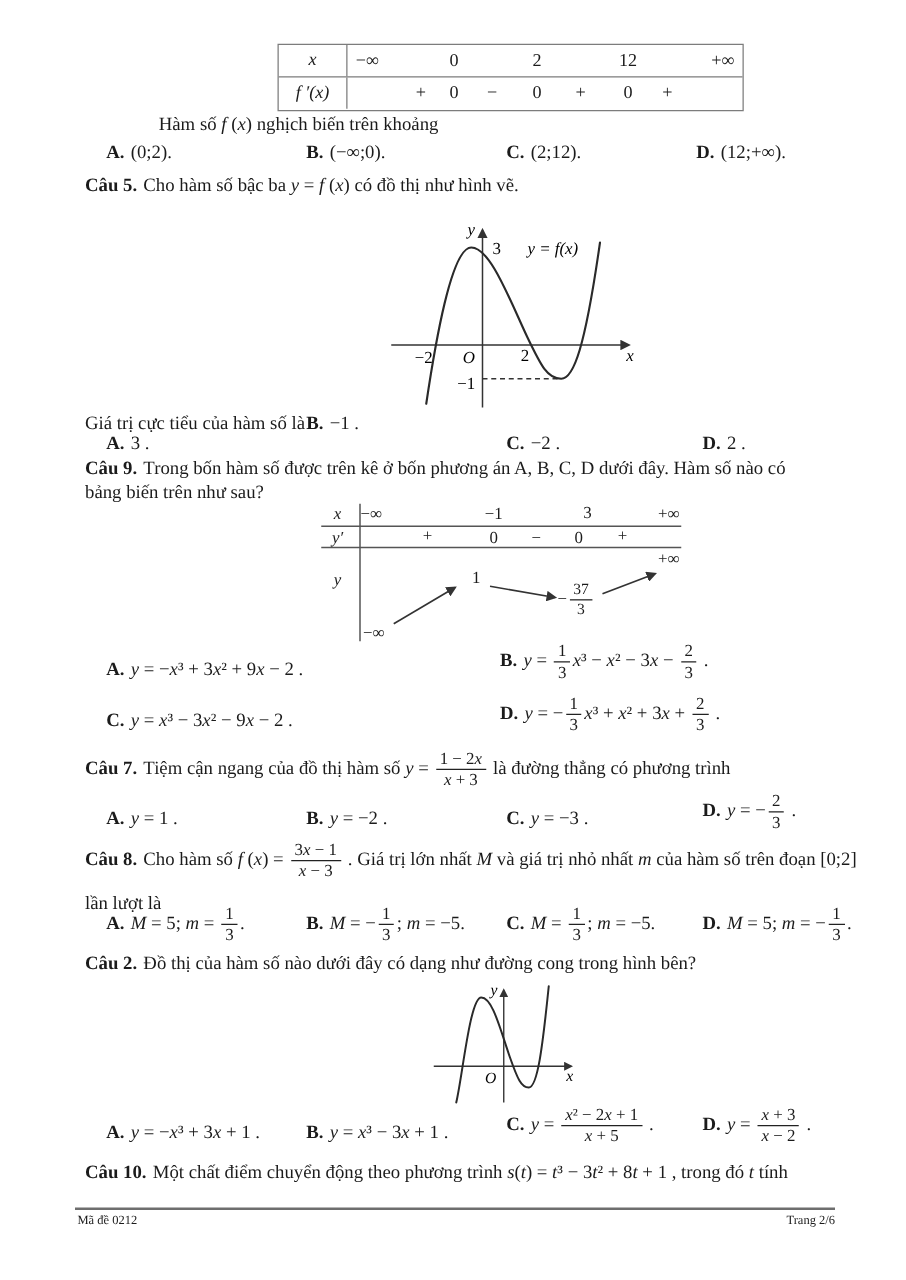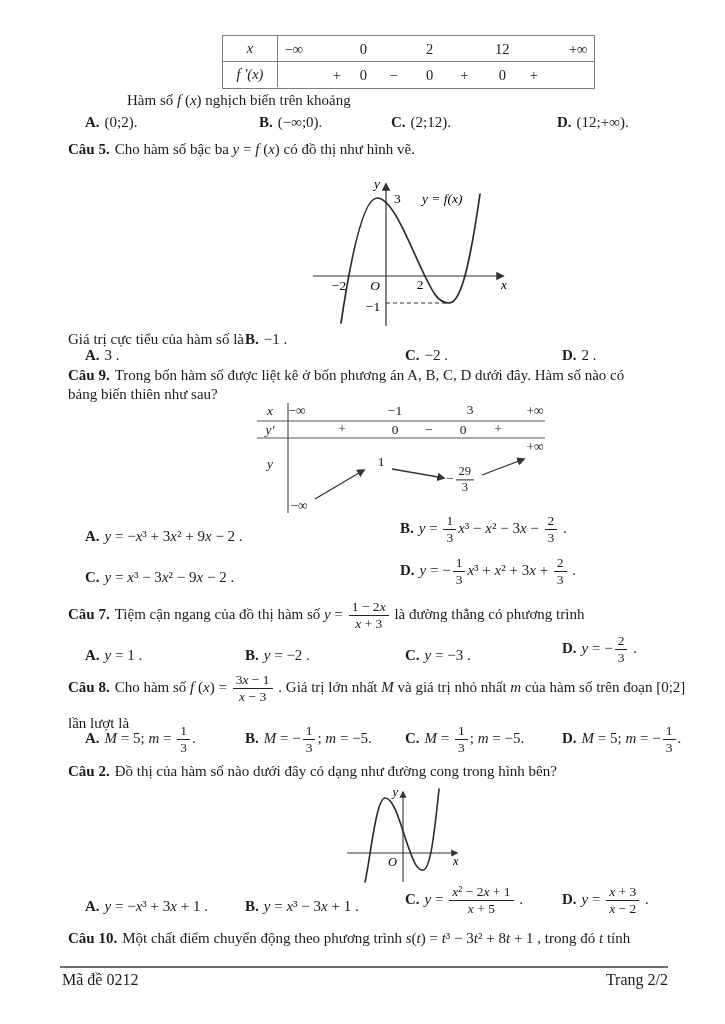--- a/index.html
+++ b/index.html
@@ -26,21 +26,21 @@
   .st-label{width:54px;border-right:1.4px solid #7c7c7c;display:flex;align-items:center;justify-content:center;font-style:italic;}
   .st-cells{position:relative;flex:1;}
   .stv{position:absolute;top:50%;transform:translate(-50%,-50%);}
   
   .bbt{left:255px;top:401px;width:292px;height:114px;font-size:13.5px;}
   .bbt .cell{position:absolute;transform:translate(-50%,-50%);white-space:nowrap;}
   .bbt .it{font-style:italic;}
   .bbt svg{position:absolute;left:0;top:0;}
   .bbt .frac{font-size:12.5px;}
   svg text{font-family:"Liberation Serif", serif;}
-  .footer{font-size:16px;text-align:right;}
+  .footer{font-size:10px;text-align:right;}
 </style>
 </head>
 <body>
 
 <div class="abs sign-table">
   <div class="st-row first">
     <div class="st-label">x</div>
     <div class="st-cells">
       <span class="stv" style="left:5%">−∞</span>
       <span class="stv" style="left:27%">0</span>
@@ -58,22 +58,22 @@
       <span class="stv" style="left:48%">0</span>
       <span class="stv" style="left:59%">+</span>
       <span class="stv" style="left:71%">0</span>
       <span class="stv" style="left:81%">+</span>
     </div>
   </div>
 </div>
 
 <div class="abs nw lead" style="left:127px;top:91px">Hàm số <i>f</i> (<i>x</i>) nghịch biến trên khoảng</div>
 <span class="opt" style="left:85px;top:113px"><b>A.</b><span>(0;2).</span></span>
-<span class="opt" style="left:259px;top:113px"><b>B.</b><span>(−∞;0).</span></span>
-<span class="opt" style="left:391px;top:113px"><b>C.</b><span>(2;12).</span></span>
+<span class="opt" style="left:245px;top:113px"><b>B.</b><span>(−∞;0).</span></span>
+<span class="opt" style="left:405px;top:113px"><b>C.</b><span>(2;12).</span></span>
 <span class="opt" style="left:557px;top:113px"><b>D.</b><span>(12;+∞).</span></span>
 
 <div class="abs nw lead" style="left:68px;top:140px"><b class="qlabel">Câu 5.</b><span>Cho hàm số bậc ba <i>y</i> = <i>f</i> (<i>x</i>) có đồ thị như hình vẽ.</span></div>
 
 <svg class="abs" style="left:310px;top:176px" width="200" height="154" viewBox="0 0 200 154">
   <defs>
     <marker id="ah1" viewBox="0 0 10 10" refX="8" refY="5" markerWidth="7" markerHeight="7" orient="auto-start-reverse">
         <path d="M0 0L10 5L0 10z" fill="#333"></path>
       </marker>
   </defs>
@@ -90,22 +90,22 @@
   <text x="191" y="113" font-size="13.5" font-style="italic">x</text>
   <text x="63" y="135" text-anchor="middle" font-size="13.5">−1</text>
 </svg>
 
 <div class="abs nw" style="left:68px;top:331px">Giá trị cực tiểu của hàm số là</div>
 <span class="opt" style="left:85px;top:346px"><b>A.</b><span>3 .</span></span>
 <span class="opt" style="left:245px;top:330px"><b>B.</b><span>−1 .</span></span>
 <span class="opt" style="left:405px;top:346px"><b>C.</b><span>−2 .</span></span>
 <span class="opt" style="left:562px;top:346px"><b>D.</b><span>2 .</span></span>
 
-<div class="abs nw lead" style="left:68px;top:366px"><b class="qlabel">Câu 9.</b><span>Trong bốn hàm số được liệt kê ở bốn phương án A, B, C, D dưới đây. Hàm số nào có</span></div>
-<div class="abs nw lead" style="left:68px;top:385px">bảng biến thiên như sau?</div>
+<div class="abs nw lead" style="left:68px;top:366px"><b class="qlabel">Câu 9.</b><span>Trong bốn hàm số được trên kê ở bốn phương án A, B, C, D dưới đây. Hàm số nào có</span></div>
+<div class="abs nw lead" style="left:68px;top:385px">bảng biến trên như sau?</div>
 
 <div class="abs bbt">
   <svg width="292" height="114" viewBox="0 0 292 114">
     <defs>
       <marker id="ah2" viewBox="0 0 10 10" refX="8" refY="5" markerWidth="6.5" markerHeight="6.5" orient="auto-start-reverse">
           <path d="M0 0L10 5L0 10z" fill="#333"></path>
         </marker>
     </defs>
     <line x1="33" y1="2" x2="33" y2="112" stroke="#555" stroke-width="1.2"></line>
     <line x1="2" y1="20" x2="290" y2="20" stroke="#555" stroke-width="1.2"></line>
@@ -121,21 +121,21 @@
   <span class="cell" style="left:280px;top:10px">+∞</span>
   <span class="cell it" style="left:15px;top:29px">y′</span>
   <span class="cell" style="left:87px;top:28px">+</span>
   <span class="cell" style="left:140px;top:29px">0</span>
   <span class="cell" style="left:174px;top:29px">−</span>
   <span class="cell" style="left:208px;top:29px">0</span>
   <span class="cell" style="left:243px;top:28px">+</span>
   <span class="cell" style="left:280px;top:46px">+∞</span>
   <span class="cell it" style="left:15px;top:63px">y</span>
   <span class="cell" style="left:126px;top:61px">1</span>
-  <span class="cell" style="left:206px;top:79px"><span>−</span><span class="frac"><span class="num">29</span><span class="den">3</span></span></span>
+  <span class="cell" style="left:206px;top:79px"><span>−</span><span class="frac"><span class="num">37</span><span class="den">3</span></span></span>
   <span class="cell" style="left:44px;top:105px">−∞</span>
 </div>
 
 <span class="opt" style="left:85px;top:527px"><b>A.</b><span><i>y</i> = −<i>x</i>³ + 3<i>x</i>² + 9<i>x</i> − 2 .</span></span>
 <span class="opt" style="left:400px;top:514px"><b>B.</b><span><i>y</i> = <span class="frac"><span class="num">1</span><span class="den">3</span></span><i>x</i>³ − <i>x</i>² − 3<i>x</i> − <span class="frac"><span class="num">2</span><span class="den">3</span></span> .</span></span>
 <span class="opt" style="left:85px;top:568px"><b>C.</b><span><i>y</i> = <i>x</i>³ − 3<i>x</i>² − 9<i>x</i> − 2 .</span></span>
 <span class="opt" style="left:400px;top:556px"><b>D.</b><span><i>y</i> = −<span class="frac"><span class="num">1</span><span class="den">3</span></span><i>x</i>³ + <i>x</i>² + 3<i>x</i> + <span class="frac"><span class="num">2</span><span class="den">3</span></span> .</span></span>
 
 <div class="abs nw lead" style="left:68px;top:600px"><b class="qlabel">Câu 7.</b><span>Tiệm cận ngang của đồ thị hàm số <i>y</i> = <span class="frac"><span class="num">1 − 2<i>x</i></span><span class="den"><i>x</i> + 3</span></span> là đường thẳng có phương trình</span></div>
 <span class="opt" style="left:85px;top:646px"><b>A.</b><span><i>y</i> = 1 .</span></span>
@@ -168,13 +168,13 @@
 
 <span class="opt" style="left:85px;top:897px"><b>A.</b><span><i>y</i> = −<i>x</i>³ + 3<i>x</i> + 1 .</span></span>
 <span class="opt" style="left:245px;top:897px"><b>B.</b><span><i>y</i> = <i>x</i>³ − 3<i>x</i> + 1 .</span></span>
 <span class="opt" style="left:405px;top:885px"><b>C.</b><span><i>y</i> = <span class="frac"><span class="num"><i>x</i>² − 2<i>x</i> + 1</span><span class="den"><i>x</i> + 5</span></span> .</span></span>
 <span class="opt" style="left:562px;top:885px"><b>D.</b><span><i>y</i> = <span class="frac"><span class="num"><i>x</i> + 3</span><span class="den"><i>x</i> − 2</span></span> .</span></span>
 
 <div class="abs nw lead" style="left:68px;top:929px"><b class="qlabel">Câu 10.</b><span>Một chất điểm chuyển động theo phương trình <i>s</i>(<i>t</i>) = <i>t</i>³ − 3<i>t</i>² + 8<i>t</i> + 1 , trong đó <i>t</i> tính</span></div>
 
 <div class="abs" style="left:60px;top:966px;width:608px;border-top:2px solid #6e6e6e"></div>
 <div class="abs footer" style="left:62px;top:971px">Mã đề 0212</div>
-<div class="abs footer" style="right:57px;top:971px">Trang 2/2</div>
+<div class="abs footer" style="right:57px;top:971px">Trang 2/6</div>
 
 </body></html>

